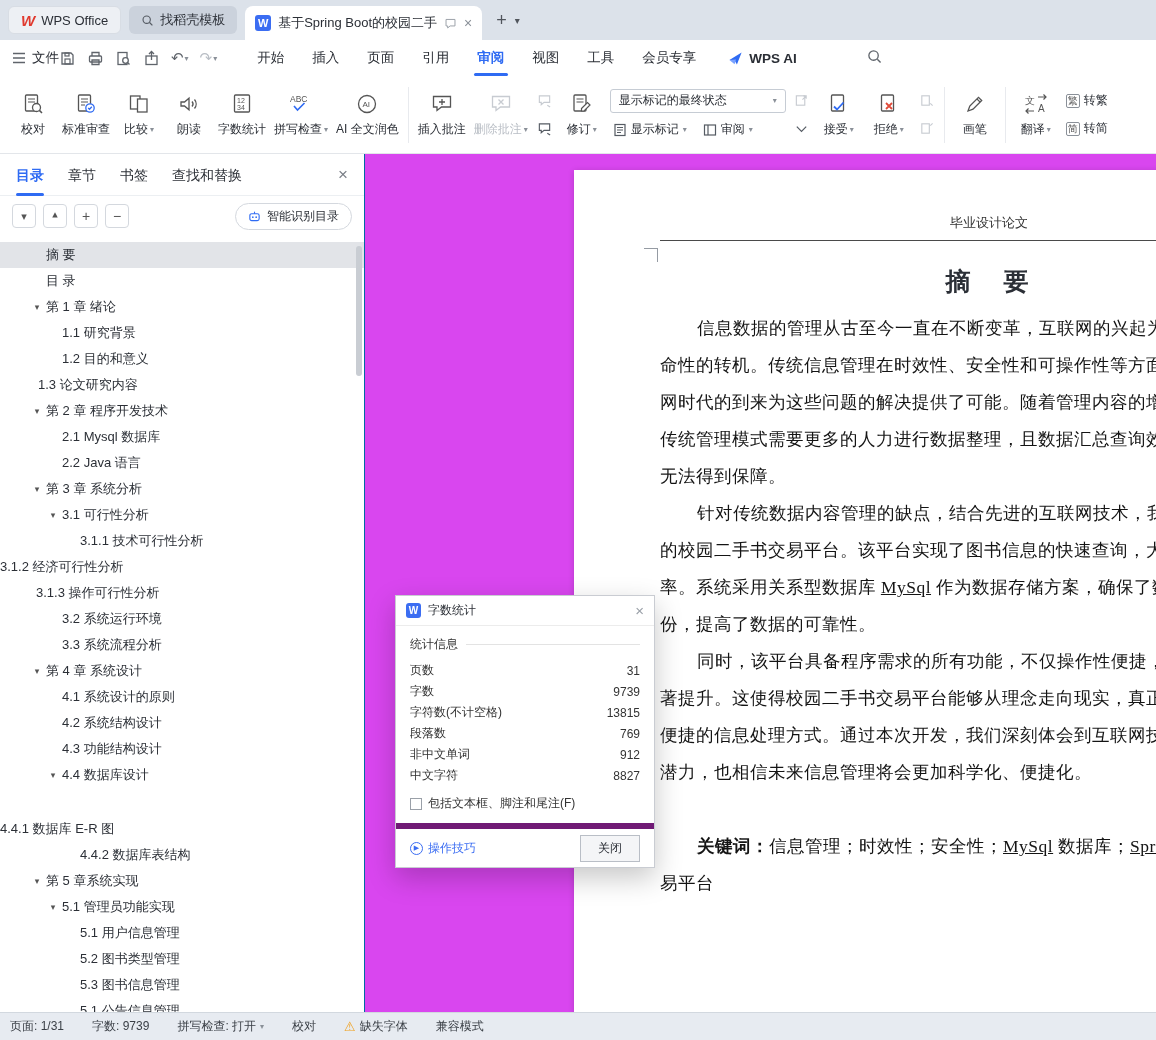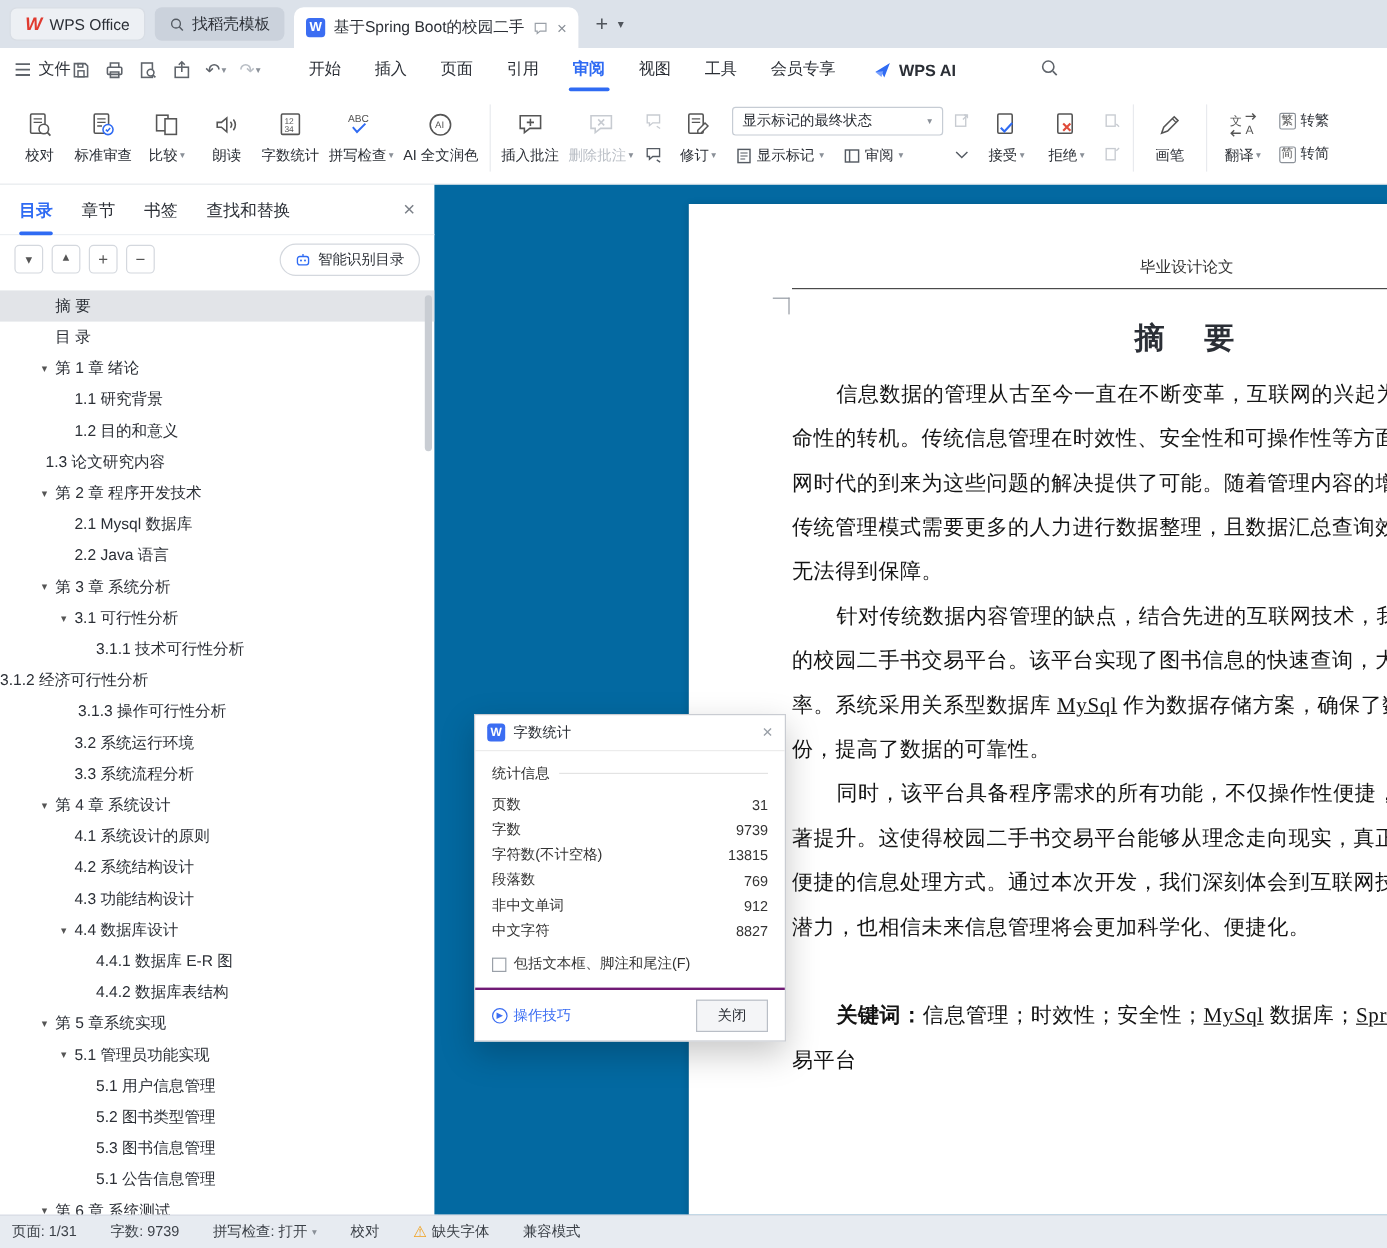--- a/index.html
+++ b/index.html
@@ -46,38 +46,38 @@
   .rb-mini { height:22px; display:flex; align-items:center; gap:4px; font-size:12px; padding:0 3px; border-radius:3px; white-space:nowrap; }
   .rb-col { display:flex; flex-direction:column; gap:6px; justify-content:center; margin:0 3px; }
   .markup-select { width:176px; height:24px; border:1px solid #c6ccd4; border-radius:3px; display:flex; align-items:center; justify-content:space-between; padding:0 8px; font-size:12px; background:#fff; }
   .rb-row { display:flex; align-items:center; gap:10px; }
   .cjk-ic { font-size:10px; color:#555; border:1px solid #8a9098; border-radius:2px; padding:0 1px; line-height:12px; }
 
   
   .main { flex:1 1 auto; display:flex; min-height:0; }
 
   
-  .sidebar { width:365px; flex:0 0 365px; background:#fff; border-right:3px solid #0369a1; display:flex; flex-direction:column; position:relative; }
+  .sidebar { width:365px; flex:0 0 365px; background:#fff; border-right:1px solid #0369a1; display:flex; flex-direction:column; position:relative; }
   .side-tabs { height:42px; display:flex; align-items:center; padding:0 16px; gap:24px; font-size:14px; border-bottom:1px solid #eceff2; flex:0 0 42px; }
   .side-tab { position:relative; height:42px; line-height:42px; }
   .side-tab.active { color:#2f6bf3; font-weight:bold; }
   .side-tab.active::after { content:""; position:absolute; left:0; right:0; bottom:0; height:3px; background:#2f6bf3; border-radius:2px; }
   .side-close { margin-left:auto; color:#7a7f87; font-size:17px; }
   .side-toolbar { height:40px; display:flex; align-items:center; padding:0 12px; gap:7px; flex:0 0 40px; }
   .tool-sq { width:24px; height:24px; border:1px solid #d4d8de; border-radius:4px; display:flex; align-items:center; justify-content:center; color:#555; font-size:11px; background:#fff; }
   .smart-btn { margin-left:auto; height:27px; border:1px solid #d4d8de; border-radius:14px; display:flex; align-items:center; gap:6px; padding:0 12px; font-size:12px; background:#fff; }
   .toc-list { flex:1 1 auto; overflow:hidden; padding-top:6px; }
   .toc-row { height:26px; display:flex; align-items:center; font-size:13px; }
   .toc-row.selected { background:#e2e4e8; }
   .toc-arrow { width:18px; margin-left:-18px; flex:0 0 18px; font-size:9px; color:#555; text-align:center; }
   .toc-label { white-space:nowrap; }
   .side-scroll { position:absolute; right:2px; top:92px; width:6px; height:130px; background:#c9cdd3; border-radius:3px; }
 
   
-  .doc-area { flex:1 1 auto; position:relative; background:#0369a1; overflow:hidden; }
+  .doc-area { flex:1 1 auto; position:relative; background:#d946ef; overflow:hidden; }
   .page { position:absolute; left:209px; top:16px; width:830px; height:1200px; background:#fff; box-shadow:0 1px 6px rgba(0,0,0,.18); }
   .page-inner { padding:44px 86px 0; }
   .page-header { text-align:center; font-size:13px; color:#333; font-family:"Liberation Serif","DejaVu Serif",serif; padding-bottom:8px; border-bottom:1px solid #4a4a4a; }
   .corner-mark { position:absolute; left:70px; top:78px; width:14px; height:14px; border-top:1px solid #959ba3; border-right:1px solid #959ba3; }
   .doc-title { text-align:center; font-size:25px; font-weight:bold; font-family:"Liberation Serif","DejaVu Serif",serif; margin:24px 0 12px; letter-spacing:4px; }
   .doc-line { font-size:17.5px; line-height:37px; white-space:nowrap; overflow:hidden; font-family:"Liberation Serif","DejaVu Serif",serif; color:#141414; letter-spacing:.5px; }
   .doc-line.indent { text-indent:37px; }
   .u { text-decoration:underline; }
   .keywords { margin-top:37px; }
   .kw-label { font-weight:bold; }
@@ -86,21 +86,21 @@
   .dialog { position:absolute; left:395px; top:595px; width:260px; background:#fff; border:1px solid #c9ccd2; box-shadow:0 10px 26px rgba(0,0,0,.22); z-index:20; font-size:12px; }
   .dlg-title { height:30px; display:flex; align-items:center; gap:7px; padding:0 10px; border-bottom:1px solid #ececec; }
   .dlg-w { width:15px; height:15px; background:#3b6df2; color:#fff; border-radius:3px; font-size:10px; font-weight:bold; display:flex; align-items:center; justify-content:center; }
   .dlg-close { margin-left:auto; color:#9aa0a8; font-size:15px; }
   .dlg-body { padding:10px 14px 0; }
   .dlg-section { display:flex; align-items:center; gap:8px; margin-bottom:7px; color:#333; }
   .dlg-section::after { content:""; flex:1; height:1px; background:#e3e3e3; }
   .stat-row { display:flex; justify-content:space-between; align-items:center; height:21px; color:#333; }
   .chk-row { display:flex; align-items:center; gap:6px; margin:9px 0 11px; color:#333; }
   .chk { width:12px; height:12px; border:1px solid #9aa0a8; background:#fff; flex:0 0 12px; }
-  .dlg-footer { border-top:2px solid #701a75; height:44px; display:flex; align-items:center; padding:0 14px; }
+  .dlg-footer { border-top:6px solid #701a75; height:44px; display:flex; align-items:center; padding:0 14px; }
   .tips { color:#3b6df2; display:flex; align-items:center; gap:5px; }
   .tips-icon { width:13px; height:13px; border:1px solid #3b6df2; border-radius:50%; display:flex; align-items:center; justify-content:center; font-size:7px; }
   .close-btn { margin-left:auto; border:1px solid #b9bec6; background:#f4f5f7; padding:4px 17px; font-size:12px; }
 
   
   .statusbar { height:28px; background:#e7ebf1; border-top:1px solid #d2d8df; display:flex; align-items:center; padding:0 10px; gap:28px; font-size:12px; color:#3a3f46; flex:0 0 28px; }
   .sb-item { display:flex; align-items:center; gap:4px; white-space:nowrap; }
   .warn { color:#f0a01e; font-size:13px; }
 </style>
 </head>
@@ -490,21 +490,21 @@
           <span class="toc-label">3.1 可行性分析</span>
         </div>
         <div class="toc-row" style="padding-left: 80px;">
           <span class="toc-arrow"></span>
           <span class="toc-label">3.1.1 技术可行性分析</span>
         </div>
         <div class="toc-row" style="">
           <span class="toc-arrow"></span>
           <span class="toc-label">3.1.2 经济可行性分析</span>
         </div>
-        <div class="toc-row" style="padding-left: 36px; margin-left: 29px;">
+        <div class="toc-row" style="padding-left: 36px;">
           <span class="toc-arrow"></span>
           <span class="toc-label">3.1.3 操作可行性分析</span>
         </div>
         <div class="toc-row" style="padding-left: 62px;">
           <span class="toc-arrow"></span>
           <span class="toc-label">3.2 系统运行环境</span>
         </div>
         <div class="toc-row" style="padding-left: 62px;">
           <span class="toc-arrow"></span>
           <span class="toc-label">3.3 系统流程分析</span>
@@ -522,21 +522,21 @@
           <span class="toc-label">4.2 系统结构设计</span>
         </div>
         <div class="toc-row" style="padding-left: 62px;">
           <span class="toc-arrow"></span>
           <span class="toc-label">4.3 功能结构设计</span>
         </div>
         <div class="toc-row" style="padding-left: 62px;">
           <span class="toc-arrow">▾</span>
           <span class="toc-label">4.4 数据库设计</span>
         </div>
-        <div class="toc-row" style="padding-left: 80px;">
+        <div class="toc-row" style=" margin-top: 28px;">
           <span class="toc-arrow"></span>
           <span class="toc-label">4.4.1 数据库 E-R 图</span>
         </div>
         <div class="toc-row" style="padding-left: 80px;">
           <span class="toc-arrow"></span>
           <span class="toc-label">4.4.2 数据库表结构</span>
         </div>
         <div class="toc-row" style="padding-left: 46px;">
           <span class="toc-arrow">▾</span>
           <span class="toc-label">第 5 章系统实现</span>

